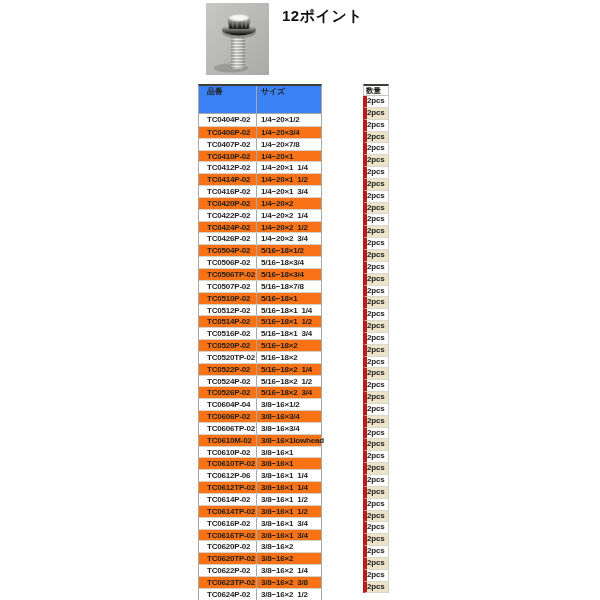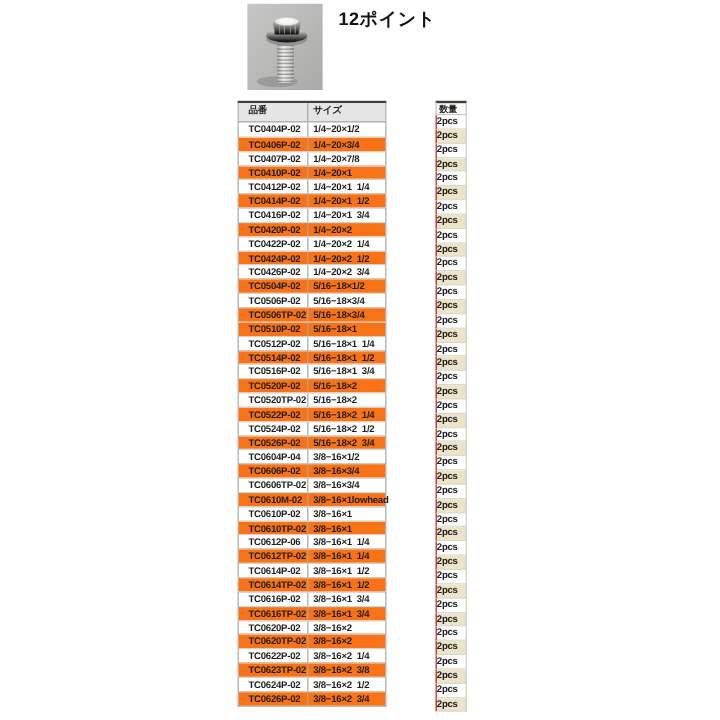--- a/index.html
+++ b/index.html
@@ -13,21 +13,21 @@
     position: absolute; left: 282px; top: 7px;
     font-size: 15px; font-weight: bold; color: #111; letter-spacing: 0.5px;
     white-space: nowrap;
   }
 
   
   .main-table {
     position: absolute; left: 198px; top: 84px; width: 124px;
     border: 1px solid #a8a8a2; border-top: 2px solid #3c3c38; background: #fff;
   }
-  .thead { display: flex; height: 16px; border-bottom: 1px solid #a8a8a2; background: #e5e5e5; }
+  .thead { display: flex; height: 28px; border-bottom: 1px solid #a8a8a2; background: #3b82f6; }
   .trow  { display: flex; height: 11.85px; border-top: 1px solid #d2d2ca; }
   .trow:first-child { border-top: none; }
   .trow.beige { background: #f97316; }
   .c-part {
     width: 58px; border-right: 1px solid #a8a8a2; padding-left: 8px;
     font-size: 8px; font-weight: bold; color: #1d1d1d; line-height: 11px;
     white-space: nowrap; overflow: hidden; letter-spacing: -0.2px;
   }
   .c-size {
     width: 64px; padding-left: 4px;
@@ -39,21 +39,21 @@
   
   .qty-col { position: absolute; left: 363px; top: 84px; width: 26px; }
   .qhead {
     height: 12px; background: #fdfdfb;
     border: 1px solid #c6c6c0; border-top: 2px solid #3c3c38;
     font-size: 7.5px; font-weight: bold; color: #222;
     padding-left: 2px; line-height: 9.5px; white-space: nowrap; overflow: hidden;
   }
   .qcell {
     height: 11.85px; background: #fff;
-    border-left: 1px solid #b91c1c; border-right: 1px solid #cdcdc7; border-bottom: 1px solid #d8d8d0;
+    border-left: 4px solid #b91c1c; border-right: 1px solid #cdcdc7; border-bottom: 1px solid #d8d8d0;
     font-size: 8px; font-weight: bold; color: #1d1d1d;
     text-align: right; padding-right: 13px; line-height: 10.5px; letter-spacing: -0.2px;
   }
   .qcell.beige { background: #ece3c9; }
 </style>
 </head>
 <body>
 
 <div class="photo">
   <svg width="63" height="72" viewBox="0 0 63 72" xmlns="http://www.w3.org/2000/svg">
@@ -151,20 +151,24 @@
         <span class="c-size">5/16−18×1/2</span>
       </div>
       <div class="trow">
         <span class="c-part">TC0506P-02</span>
         <span class="c-size">5/16−18×3/4</span>
       </div>
       <div class="trow beige">
         <span class="c-part">TC0506TP-02</span>
         <span class="c-size">5/16−18×3/4</span>
       </div>
+      <div class="trow">
+        <span class="c-part">TC0507P-02</span>
+        <span class="c-size">5/16−18×7/8</span>
+      </div>
       <div class="trow beige">
         <span class="c-part">TC0510P-02</span>
         <span class="c-size">5/16−18×1</span>
       </div>
       <div class="trow">
         <span class="c-part">TC0512P-02</span>
         <span class="c-size">5/16−18×1  1/4</span>
       </div>
       <div class="trow beige">
         <span class="c-part">TC0514P-02</span>

